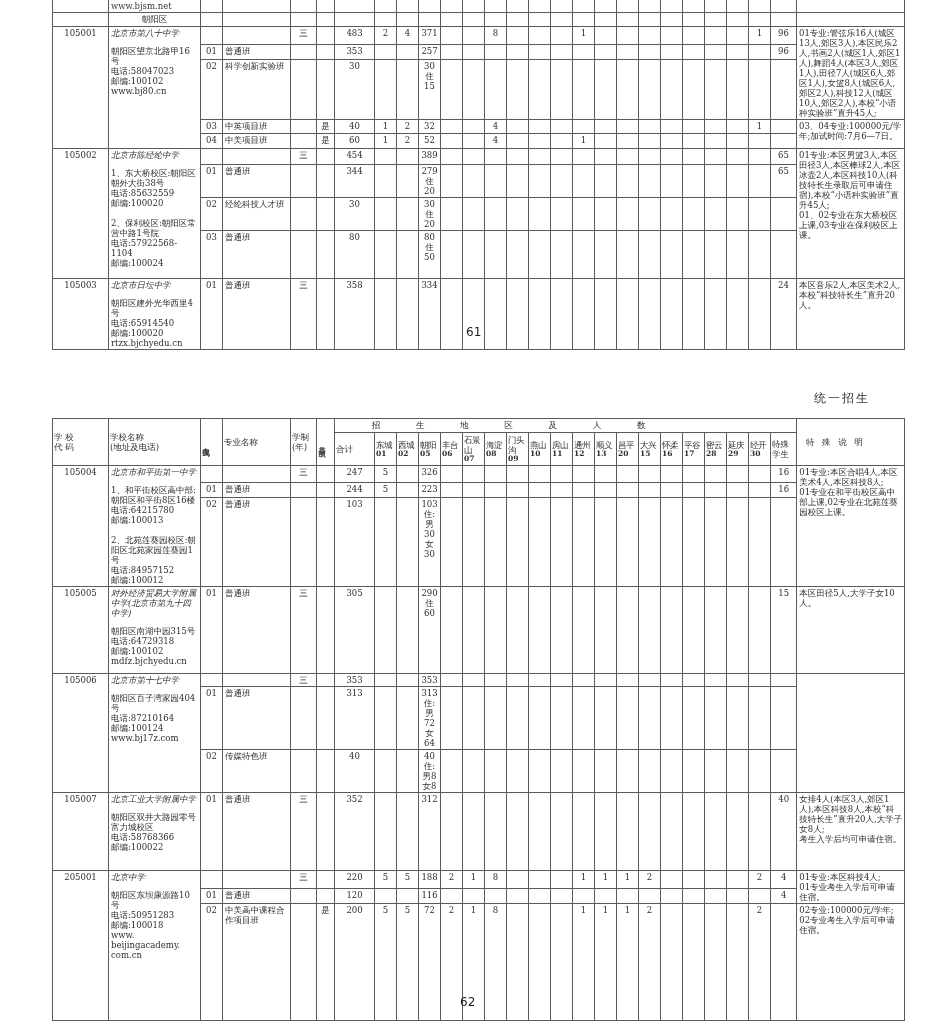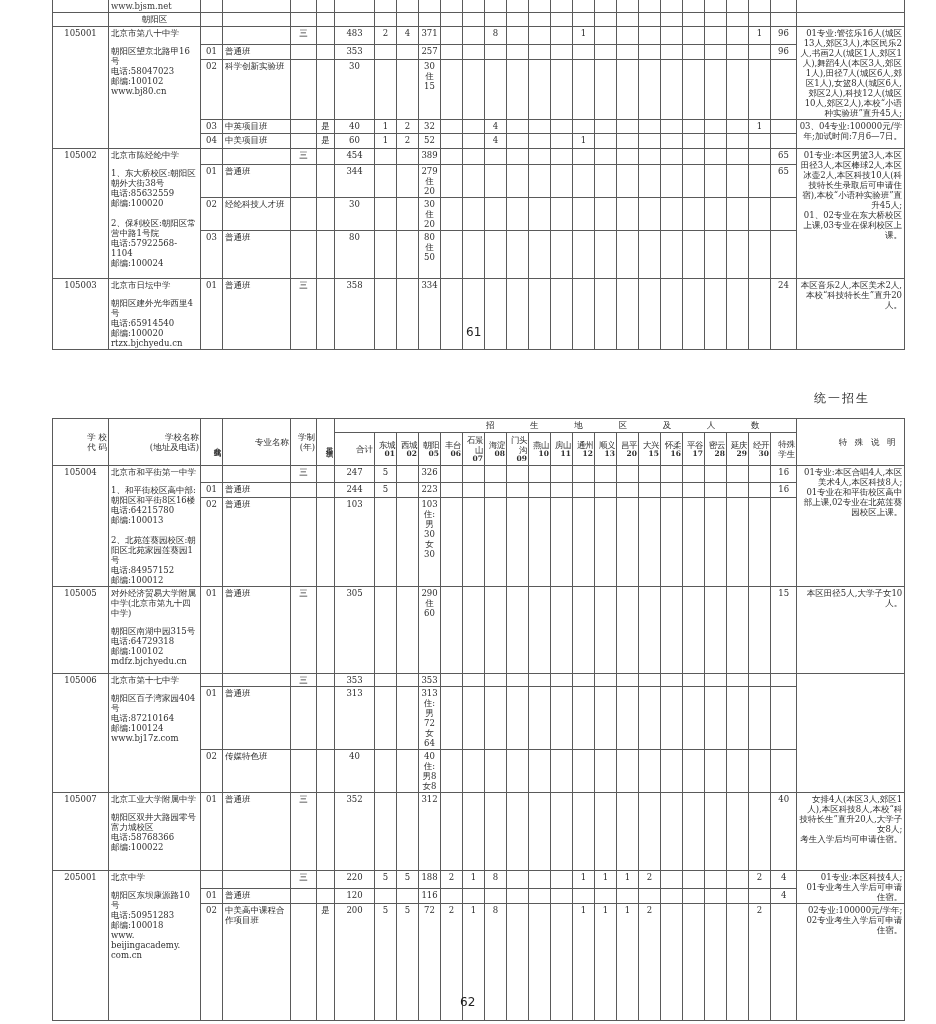--- a/index.html
+++ b/index.html
@@ -12,41 +12,41 @@
   .tblwrap{position:absolute;left:44px;}
   #table61{top:0;}
   #table62{top:418px;}
   table.grid{border-collapse:collapse;table-layout:fixed;width:852px;background:#fff;}
   .grid td,.grid th{
     border:1px solid #5a5a5a;padding:1px 2px;vertical-align:top;
     font-size:8.5px;line-height:1.18;font-weight:normal;overflow:hidden;
   }
   
   #table61 table tr:first-child td{border-top:none;}
-  .grid thead th{text-align:right;vertical-align:middle;padding:0 1px;}
+  .grid thead th{text-align:left;vertical-align:middle;padding:0 1px;}
   .hgroup{letter-spacing:4.2em;font-size:9px;text-indent:4.2em;white-space:nowrap;}
   .hmain{font-size:8.5px;white-space:pre-line;line-height:1.25;}
   .hnote{letter-spacing:0.9em;text-indent:0.9em;font-size:9px;}
   .hdist{font-size:7.2px;line-height:1.25;letter-spacing:-0.5px;}
   .hdist .dcode{font-weight:bold;font-size:7.5px;letter-spacing:0;}
   .hsp{font-size:7.5px;line-height:1.25;font-weight:bold;white-space:pre-line;}
   .vert{writing-mode:vertical-rl;text-orientation:upright;font-size:7.5px;line-height:1;
         margin:0 auto;letter-spacing:1px;display:inline-block;}
   .codecell{text-align:center;font-size:8.5px;padding-top:3px;}
   .namecell{font-size:7.8px;line-height:1.12;padding:2px 3px;}
-  .sch-name{white-space:pre-line;}
+  .sch-name{white-space:pre-line;font-style:italic;}
   .sch-addr{white-space:pre-line;margin-top:8px;}
   .distlabel{text-align:center;font-weight:bold;font-size:9px;padding-top:1px;}
   .cont{font-size:7.8px;color:#3a3a3a;padding-left:3px;}
   .mc{text-align:center;}
   .mn{text-align:left;font-size:8px;line-height:1.2;}
   .yr,.ja{text-align:center;}
   .num{text-align:center;white-space:pre-line;font-size:8.5px;}
   .b{font-weight:bold;}
-  .note{font-size:7.3px;line-height:1.15;padding:2px 3px;text-align:right;white-space:pre-line;}
+  .note{font-size:7.3px;line-height:1.15;padding:2px 3px;text-align:left;white-space:pre-line;}
   .pageno{position:absolute;font-size:12px;color:#222;
           font-family:"DejaVu Sans","Liberation Sans",sans-serif;}
   #p61{left:458px;top:325px;}
   #p62{left:452px;top:995px;}
   .unified{position:absolute;left:806px;top:390px;font-size:12px;letter-spacing:2px;color:#333;}
 </style>
 </head>
 <body>
 
 <div class="canvas">

